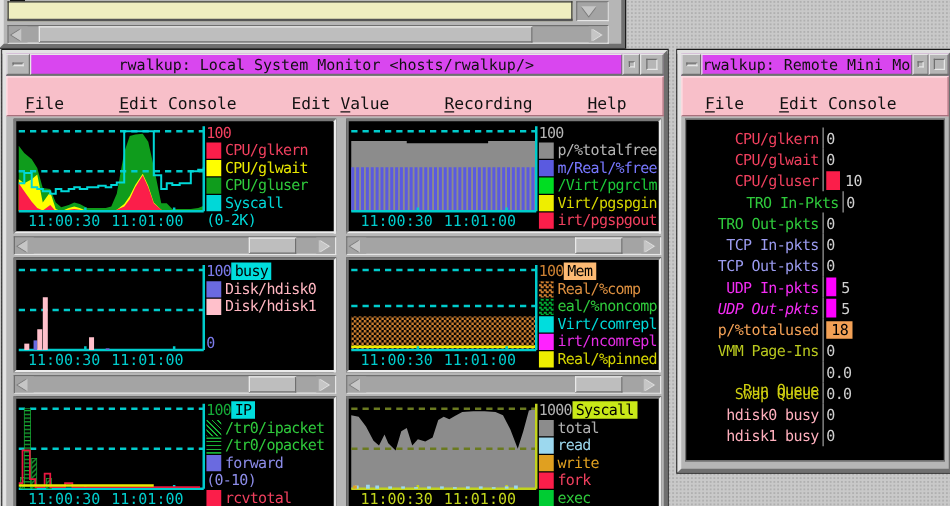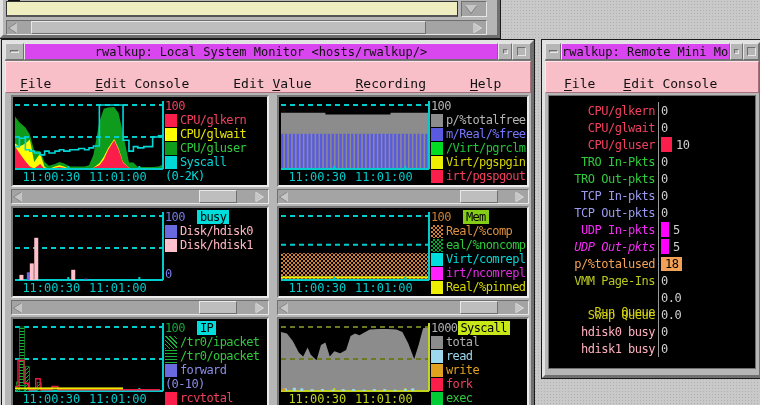--- a/index.html
+++ b/index.html
@@ -76,21 +76,21 @@
     display:flex; overflow:hidden; }
   .panel svg { flex:0 0 auto; display:block; }
   .plegend { flex:1; position:relative; font-size:12px; letter-spacing:-0.6px;
     line-height:14px; padding-top:2px; overflow:hidden; white-space:nowrap; }
   .lrow { height:14px; display:flex; align-items:center; }
   .lsw { display:inline-block; width:12px; height:13px; margin-right:3px; flex:0 0 auto; }
   .lsw.diag  { background:repeating-linear-gradient(45deg,  var(--c) 0 1px, #000 1px 3px); }
   .lsw.horiz { background:repeating-linear-gradient(0deg,   var(--c) 0 1px, #000 1px 3px); }
   .lsw.dots  { background:repeating-conic-gradient(var(--c) 0% 25%, #000 0% 50%);
                background-size:4px 4px; }
-  .badge { color:#000; padding:0 3px; margin-left:12px; }
+  .badge { color:#000; padding:0 3px; margin-left:0; }
   .zerolab { position:absolute; left:0; bottom:15px; }
   .pscroll { margin-top:2px; }
 
   
   .miniwin { left:542px; top:40px; width:220px; height:338px; }
   .miniwin .menubar { height:32px; padding-left:18px; gap:28px; }
   .minibody { margin:2px 3px 0 3px; height:274px; background:#000;
     border:1px solid #6f6f6f; padding-top:6px; overflow:hidden; }
   .mrow { height:17px; display:flex; align-items:center; font-size:12px;
     letter-spacing:-0.5px; }
@@ -449,21 +449,21 @@
                 <line x1="2" y1="72" x2="150" y2="72" stroke="#00cccc" stroke-width="2"></line>
                 <line x1="150" y1="4" x2="150" y2="72" stroke="#00cccc" stroke-width="2"></line>
                 <line x1="55.28" y1="69" x2="55.28" y2="72" stroke="#00cccc" stroke-width="2"></line>
                 <text x="9.4" y="84" fill="#00cccc" font-size="12" font-family="DejaVu Sans Mono, monospace">11:00:30</text>
                 <line x1="126.32" y1="69" x2="126.32" y2="72" stroke="#00cccc" stroke-width="2"></line>
                 <text x="76" y="84" fill="#00cccc" font-size="12" font-family="DejaVu Sans Mono, monospace">11:01:00</text>
               </svg>
               <div class="plegend">
                 <div class="lrow">
                   <span style="color:#cc8033">100</span>
-                  <span class="badge" style="background:#84cc16">Mem</span>
+                  <span class="badge" style="background:#fdba74">Mem</span>
                 </div>
                 <div class="lrow">
                   <span class="lsw dots" style="--c:#d08030;"></span>
                   <span style="color:#dd9040">Real/%comp</span>
                 </div>
                 <div class="lrow">
                   <span class="lsw dots" style="--c:#00aa33;"></span>
                   <span style="color:#2fca3c">eal/%noncomp</span>
                 </div>
                 <div class="lrow">
@@ -594,21 +594,21 @@
           </span>
         </div>
         <div class="mrow">
           <span class="mlabel" style="color: rgb(240, 64, 94);">CPU/gluser</span>
           <span class="mvalcell">
             <span class="mbar" style="background: rgb(251, 30, 74); width: 11px;"></span>
             <span>10</span>
           </span>
         </div>
         <div class="mrow">
-          <span class="mlabel" style="color: rgb(47, 202, 60);">TRO In-Pkts</span>
+          <span class="mlabel" style="color: rgb(47, 202, 60); margin-left: 16px;">TRO In-Pkts</span>
           <span class="mvalcell">
             <span>0</span>
           </span>
         </div>
         <div class="mrow">
           <span class="mlabel" style="color: rgb(47, 202, 60);">TRO Out-pkts</span>
           <span class="mvalcell">
             <span>0</span>
           </span>
         </div>

